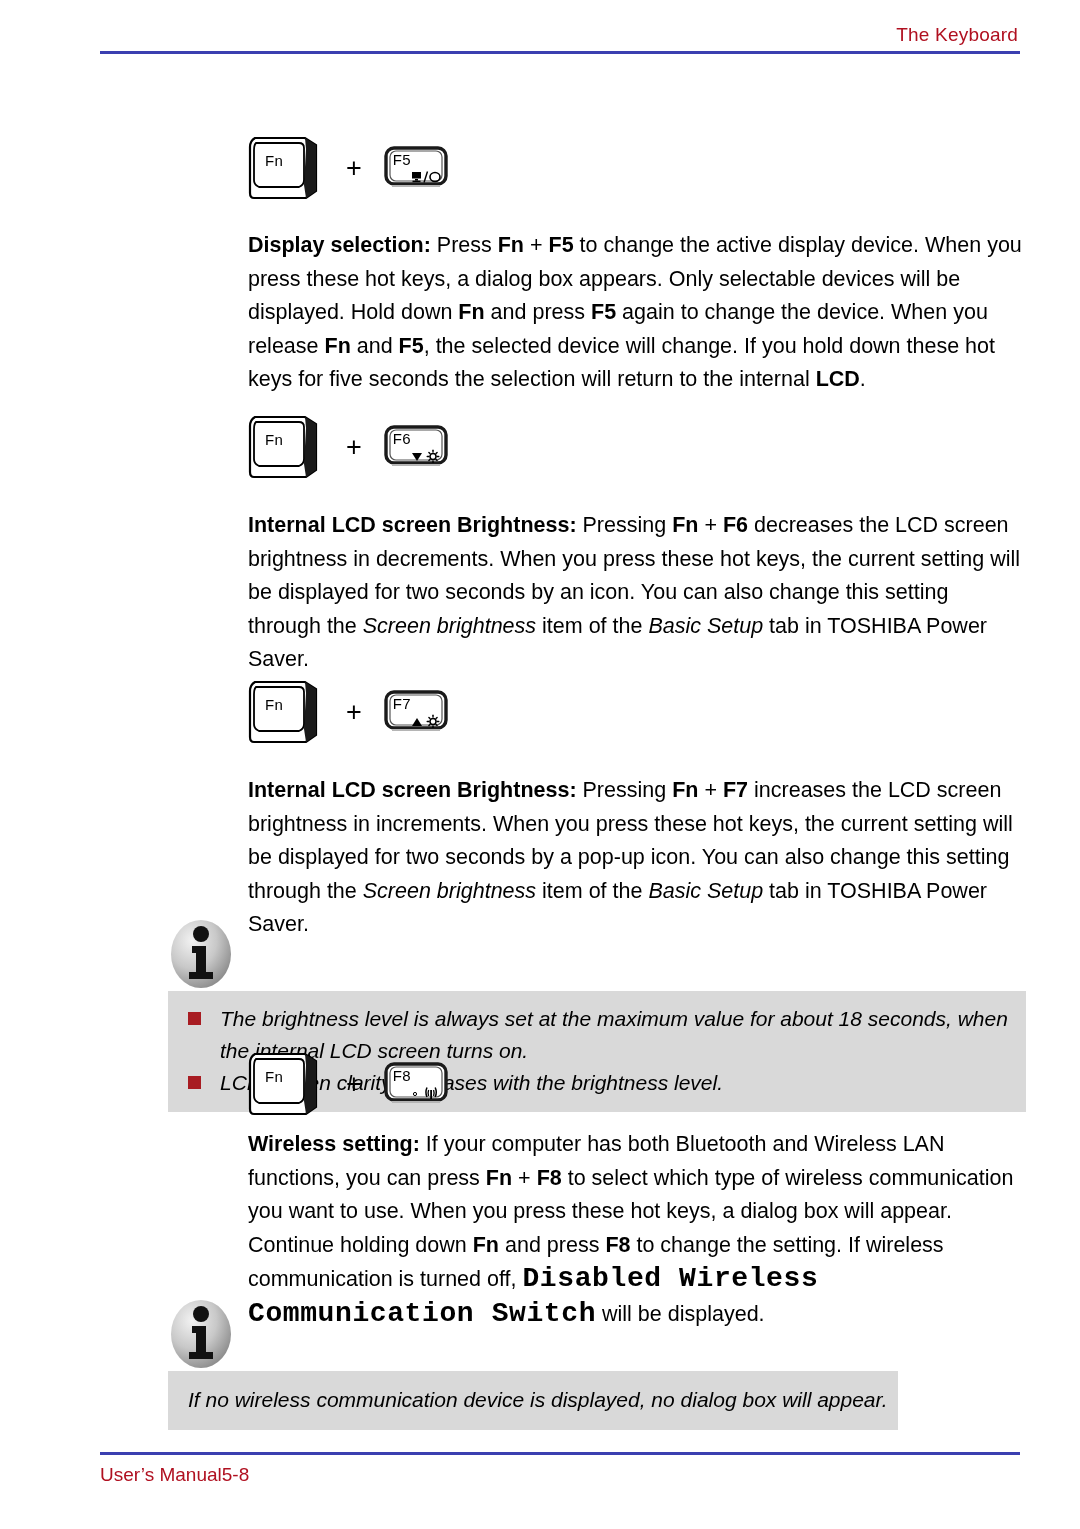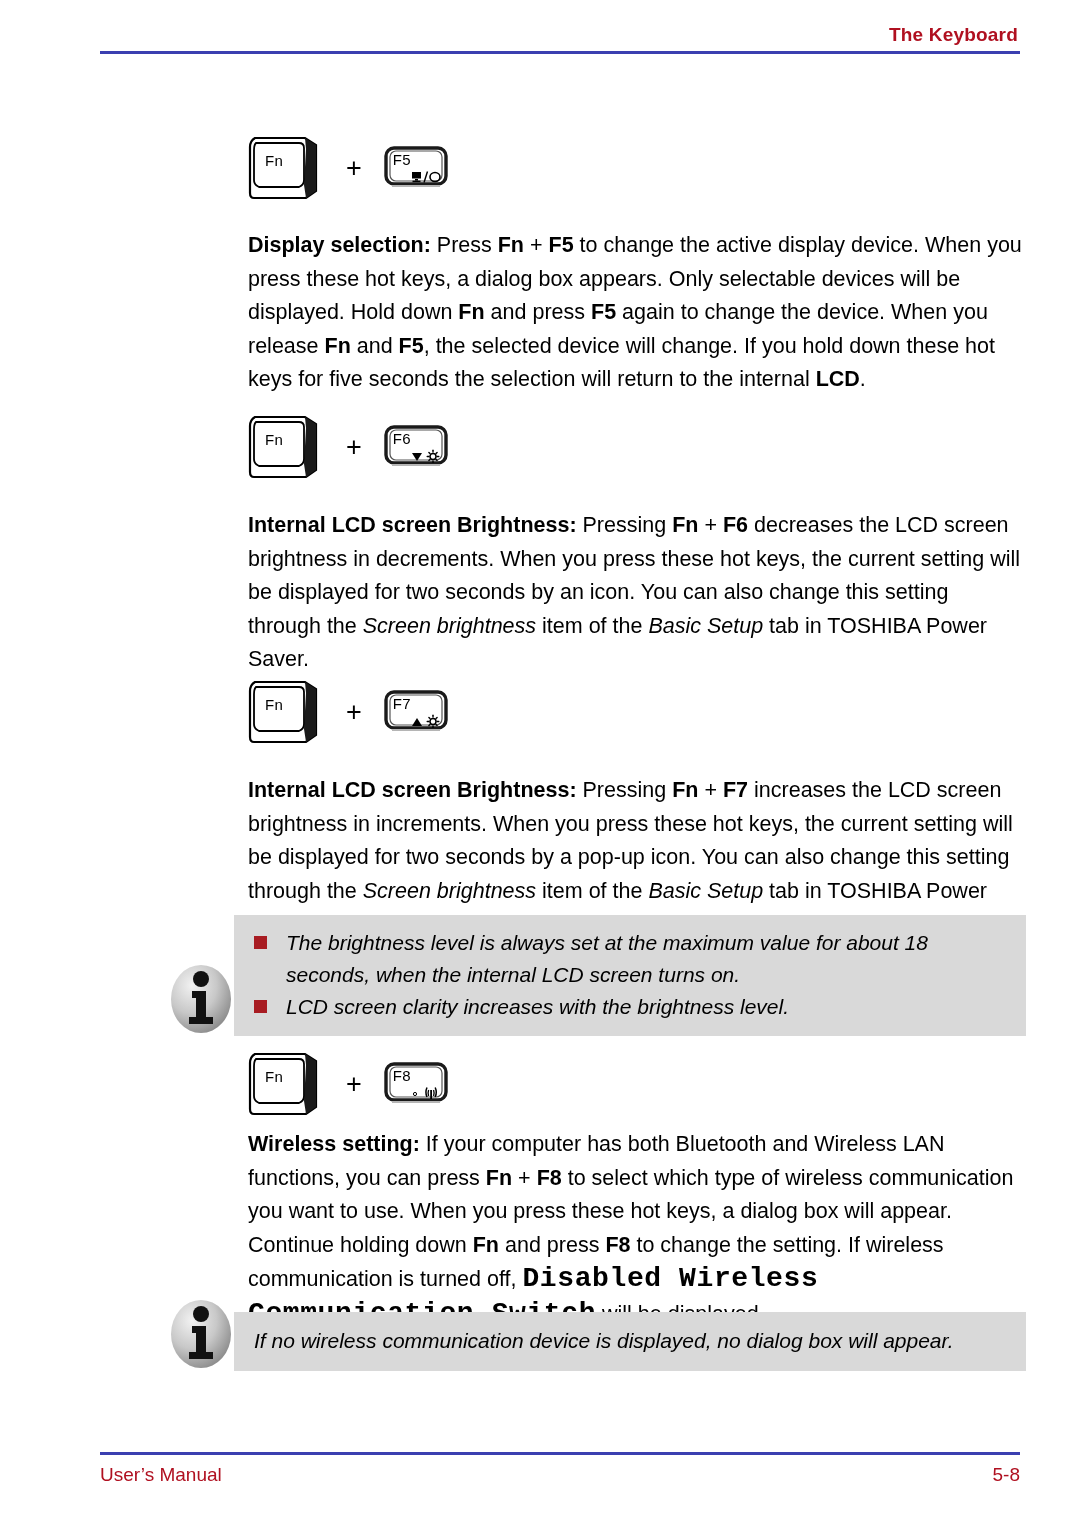--- a/index.html
+++ b/index.html
@@ -20,21 +20,21 @@
   .page-header {
     position: absolute;
     left: 100px;
     top: 24px;
     width: 920px;
   }
   .page-header .header-title {
     text-align: right;
     color: #b01020;
     font-size: 19px;
-    font-weight: 700;
+    font-weight: 400;
     letter-spacing: 0.2px;
     padding-right: 2px;
   }
   .rule-blue {
     height: 3px;
     background: #3b3fb0;
     margin-top: 5px;
   }
 
   
@@ -131,21 +131,22 @@
   }
 
   
   .note {
     position: absolute;
     left: 168px;
     width: 858px;
   }
   .note-inner {
     display: flex;
-    align-items: flex-end;
+    align-items: flex-start;
+    flex-direction: column;
   }
   .note-icon {
     position: relative;
     width: 66px;
     height: 74px;
     flex: 0 0 66px;
     margin-top: 2px;
   }
   .note-box {
     background: #d9d9d9;
@@ -181,21 +182,20 @@
   
   .page-footer {
     position: absolute;
     left: 100px;
     top: 1452px;
     width: 920px;
   }
   .page-footer .rule-blue { margin: 0 0 9px 0; }
   .footer-row {
     display: flex;
-    justify-content: space-between;
     align-items: baseline;
     color: #b01020;
     font-size: 19px;
     margin-top: 6px;
   }
 </style>
 </head>
 <body>
 
 <div class="page-header">

